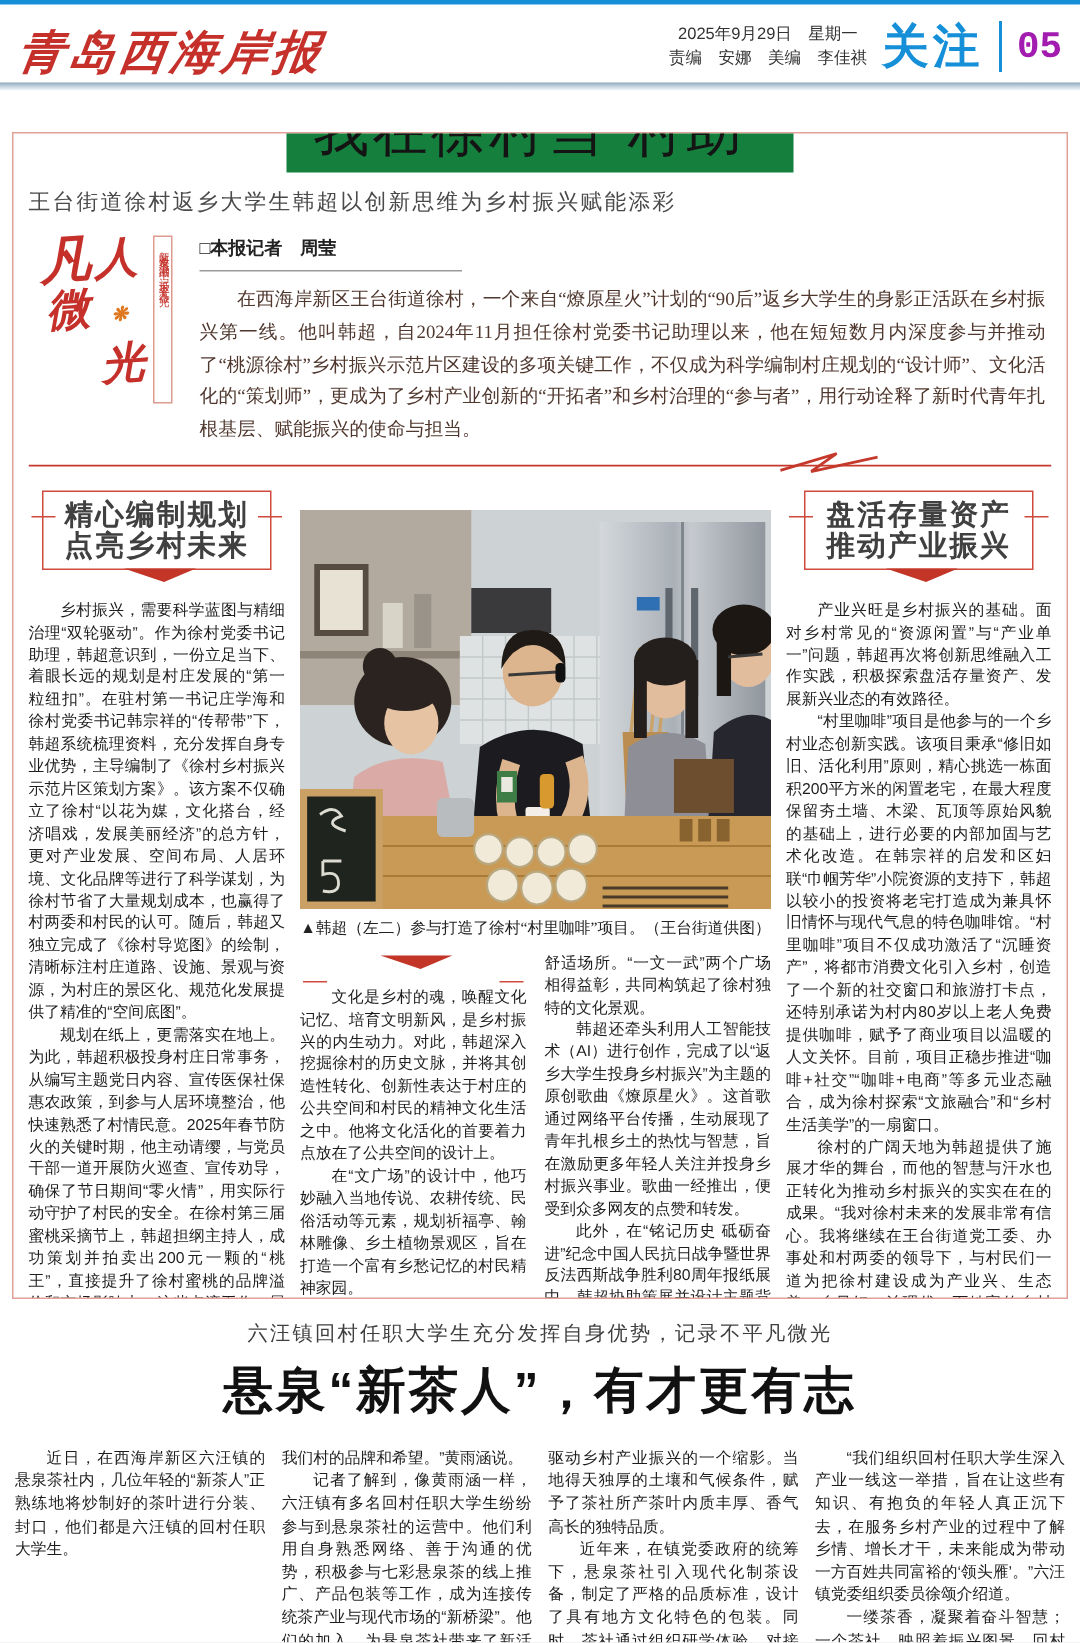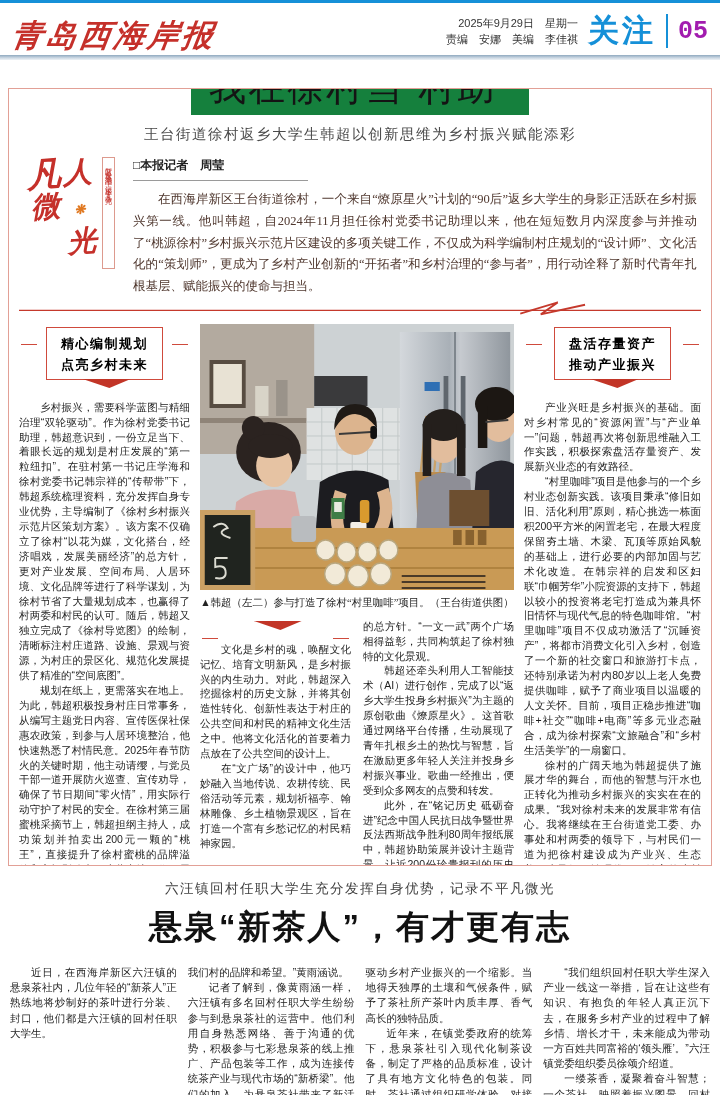--- a/index.html
+++ b/index.html
@@ -7,31 +7,31 @@
   body { font-family:"Liberation Sans",sans-serif; }
   .page { width:720px; height:1095px; background:#ffffff; margin:0 auto; overflow:hidden; position:relative; }
 
   .topline { height:3px; background:#1590d8; }
 
   
   .masthead { display:flex; justify-content:space-between; align-items:flex-end; padding:7px 12px 3px; }
   .logo { font-family:"DejaVu Serif",serif; font-style:italic; font-weight:bold; font-size:31px;
           color:#c5302a; transform:skewX(-8deg); letter-spacing:3px; line-height:34px; }
   .mast-right { display:flex; align-items:center; gap:10px; }
-  .dateblock { text-align:right; font-size:11px; color:#333; line-height:16px; }
+  .dateblock { text-align:center; font-size:11px; color:#333; line-height:16px; }
   .section-name { font-size:31px; font-weight:900; color:#1590d8; letter-spacing:3px; }
   .vrule { width:2px; height:34px; background:#1590d8; }
   .page-no { font-size:25px; color:#a21caf; font-weight:bold; font-family:Liberation Mono, monospace; }
   .mast-rule { height:5px; background:linear-gradient(180deg,#8fa9bf 0%,#c9d6e2 55%,#eef2f6 100%); }
 
   
   .top-box { margin:28px 8px 0; border:1px solid #e2a096; padding:0 10px 8px; height:778px; overflow:hidden; position:relative; background:#fff; }
   .headline { width:fit-content; margin:-28px auto 0; background:#15803d; padding:0 18px;
               font-size:37px; font-weight:normal; color:#141414; letter-spacing:2px; line-height:54px; white-space:nowrap; }
-  .subtitle { text-align:center; font-size:14.5px; color:#4a4a4a; letter-spacing:1.5px; margin:10px 0 13px; }
+  .subtitle { text-align:left; font-size:14.5px; color:#4a4a4a; letter-spacing:1.5px; margin:10px 0 13px; }
 
   .lede-row { display:flex; gap:14px; padding:0 4px; align-items:flex-start; }
   .badge { width:90px; flex:none; display:flex; gap:5px; margin-left:6px; }
   .badge-chars { display:grid; grid-template-columns:34px 34px; grid-auto-rows:32px;
                  font-family:"DejaVu Serif",serif; font-style:italic; font-weight:bold;
                  color:#c5302a; transform:rotate(-4deg); }
   .badge-chars span { font-size:29px; line-height:32px; text-align:center; }
   .badge-chars .big { font-size:34px; }
   .badge-chars .sun { font-size:13px; color:#e07820; line-height:30px; }
   .badge-side { writing-mode:vertical-rl; font-size:7px; color:#c5302a; border:1px solid #dd9a8e;
@@ -41,27 +41,27 @@
             border-bottom:1px solid #9a9a9a; margin-bottom:8px; }
   .intro { font-family:"Liberation Serif",serif; font-size:12.5px; line-height:1.74; color:#4f372e;
            text-align:justify; text-indent:2em; }
 
   .flourish { display:block; width:100%; height:16px; margin:2px 0 8px; }
 
   .cols { display:flex; gap:10px; }
   .col p, .bcol p { font-size:10.5px; line-height:14.9px; text-align:justify; color:#1d1d1d; text-indent:2em; }
   .colL { width:171px; flex:none; }
   .colR { width:177px; flex:none; }
-  .colM { flex:1; min-width:0; }
+  .colM { flex:1; min-width:0;margin-top:16px; }
 
   .sec-head { text-align:center; margin:3px 0 12px; position:relative; }
   .sec-head::before, .sec-head::after { content:""; position:absolute; top:17px; width:16px; height:1px; background:#cf4a3c; }
   .sec-head::before { left:2px; } .sec-head::after { right:2px; }
   .sec-box { display:inline-block; border:1px solid #cf4a3c; padding:5px 14px 4px; background:#fff; }
-  .sec-box div { font-size:13px; font-weight:bold; color:#000000; line-height:21px; letter-spacing:1.5px; }
+  .sec-box div { font-size:19px; font-weight:bold; color:#404040; line-height:21px; letter-spacing:1.5px; }
   .sec-arrow { width:0; height:0; border-left:30px solid transparent; border-right:18px solid transparent;
                border-top:9px solid #c23527; margin:-1px auto 0; transform:skewX(-20deg); }
 
   .photo { width:100%; height:266px; overflow:hidden; background:#cdd2d4; }
   .photo svg { display:block; width:100%; height:100%; }
   .caption { font-family:"Liberation Serif",serif; font-size:10.5px; color:#222; text-align:center; margin:6px 0 9px; }
   .subcols { display:flex; gap:12px; }
   .subcol { flex:1; min-width:0; }
 
   .noindent { text-indent:0 !important; }
@@ -219,21 +219,21 @@
         <div class="subcols">
           <div class="subcol">
             <div class="sec-head">
               <div class="sec-arrow"></div>
             </div>
             <p>文化是乡村的魂，唤醒文化记忆、培育文明新风，是乡村振兴的内生动力。对此，韩超深入挖掘徐村的历史文脉，并将其创造性转化、创新性表达于村庄的公共空间和村民的精神文化生活之中。他将文化活化的首要着力点放在了公共空间的设计上。</p>
             <p>在“文广场”的设计中，他巧妙融入当地传说、农耕传统、民俗活动等元素，规划祈福亭、翰林雕像、乡土植物景观区，旨在打造一个富有乡愁记忆的村民精神家园。</p>
 
           </div>
           <div class="subcol">
-            <p class="noindent">的总方针。“一文一武”两个广场相得益彰，共同构筑起了徐村独特的文化景观。</p>
+            <p class="noindent">舒适场所。“一文一武”两个广场相得益彰，共同构筑起了徐村独特的文化景观。</p>
             <p>韩超还牵头利用人工智能技术（AI）进行创作，完成了以“返乡大学生投身乡村振兴”为主题的原创歌曲《燎原星火》。这首歌通过网络平台传播，生动展现了青年扎根乡土的热忱与智慧，旨在激励更多年轻人关注并投身乡村振兴事业。歌曲一经推出，便受到众多网友的点赞和转发。</p>
             <p>此外，在“铭记历史 砥砺奋进”纪念中国人民抗日战争暨世界反法西斯战争胜利80周年报纸展中，韩超协助策展并设计主题背景，让近200份珍贵报刊的历史厚重感与新时代的爱国情怀在徐村交汇。这些举措，不仅活化了传统文化，更注入了青春的时代气息，让乡风文明焕发出新的光彩。</p>
           </div>
         </div>
       </div>
 
       <div class="col colR">
         <div class="sec-head">
           <div class="sec-box">
             <div>盘活存量资产</div>

